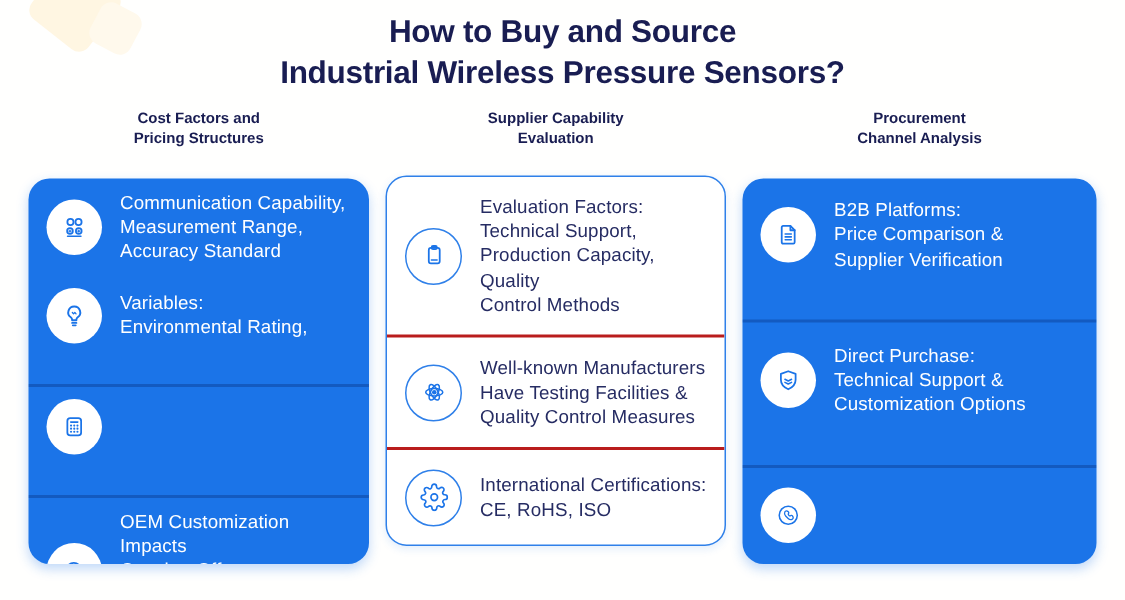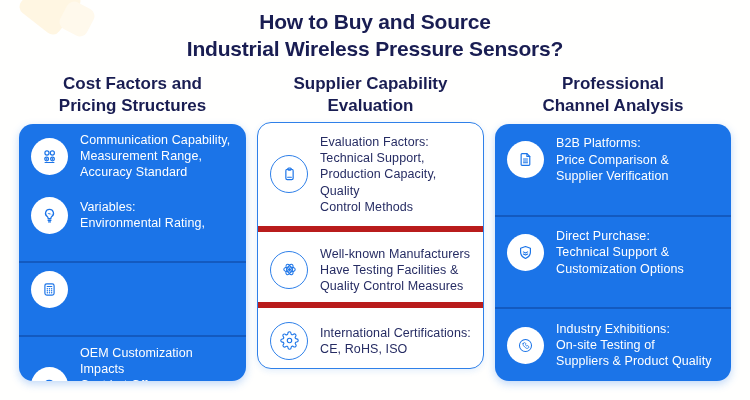--- a/index.html
+++ b/index.html
@@ -34,21 +34,21 @@
     grid-template-columns: 227px 227px 236px;
     justify-content: space-between;
     padding: 10px 19px 0 19px;
     box-sizing: border-box;
     width: 750px;
   }
   .column { display: flex; flex-direction: column; }
 
   .col-header {
     text-align: center;
-    font-size: 17px;
+    font-size: 10px;
     font-weight: bold;
     color: #191D52;
     line-height: 1.3;
     white-space: pre-line;
     margin-bottom: 7px;
     min-height: 39px;
   }
 
   .panel {
     border-radius: 14px;
@@ -65,21 +65,21 @@
   .panel.light {
     background: #FFFFFF;
     border: 1.6px solid #2F80E9;
     height: 247px;
     margin-top: -2px;
     box-shadow: 0 2px 6px rgba(27,116,232,0.12);
   }
 
   .card { flex: 1 1 auto; display: flex; flex-direction: column; justify-content: center; }
   .panel.blue  .card + .card { border-top: 2px solid rgba(10,60,145,0.45); margin-top: 19px; }
-  .panel.light .card + .card { border-top: 6px solid #b91c1c; justify-content: flex-end; }
+  .panel.light .card + .card { border-top: 2px solid #b91c1c; }
 
   .row {
     display: flex;
     align-items: center;
     gap: 12px;
     padding: 8px 12px;
   }
   .icon-circle {
     flex: 0 0 auto;
     width: 37px; height: 37px;
@@ -224,21 +224,21 @@
               </svg>
             </span>
             <span class="row-text">International Certifications:
 CE, RoHS, ISO</span>
           </div>
         </div>
       </div>
     </div>
 
     <div class="column">
-      <div class="col-header">Professional
+      <div class="col-header">Procurement
 Channel Analysis</div>
       <div class="panel blue">
         <div class="card">
           <div class="row">
             <span class="icon-circle">
               <svg width="19" height="19" viewBox="0 0 24 24" fill="none" stroke="currentColor" stroke-width="1.5" stroke-linecap="round" stroke-linejoin="round">
                 <path d="M7.6 4.6h6.2l3.6 3.6v10.2a1.1 1.1 0 0 1-1.1 1.1H7.6a1.1 1.1 0 0 1-1.1-1.1V5.7a1.1 1.1 0 0 1 1.1-1.1z"></path>
                 <path d="M13.8 4.6v3.6h3.6"></path>
                 <path d="M9.4 11.4h5.2M9.4 13.8h5.2M9.4 16.2h5.2" stroke-width="1.3"></path>
               </svg>
@@ -262,22 +262,19 @@
           </div>
         </div>
         <div class="card">
           <div class="row">
             <span class="icon-circle">
               <svg width="19" height="19" viewBox="0 0 24 24" fill="none" stroke="currentColor" stroke-width="1.3" stroke-linecap="round" stroke-linejoin="round">
                 <circle cx="12" cy="12" r="7.6"></circle>
                 <path d="M9.1 9.3c.4-.9 1.3-1.2 2-.8l.9.5c.5.3.6 1 .2 1.5-.3.4-.3.9.1 1.3l.4.4c.4.4.9.4 1.3.1.5-.4 1.2-.3 1.5.2l.5.9c.4.7.1 1.6-.8 2-1.1.5-2.4.2-3.3-.7l-2.1-2.1c-.9-.9-1.2-2.2-.7-3.3z" stroke-width="1.1"></path>
               </svg>
             </span>
-            <span class="row-text">Industry Exhibitions:
-On-site Testing of
-Suppliers &amp; Product Quality</span>
           </div>
         </div>
       </div>
     </div>
 
   </div>
 </div>
 
 </body></html>

